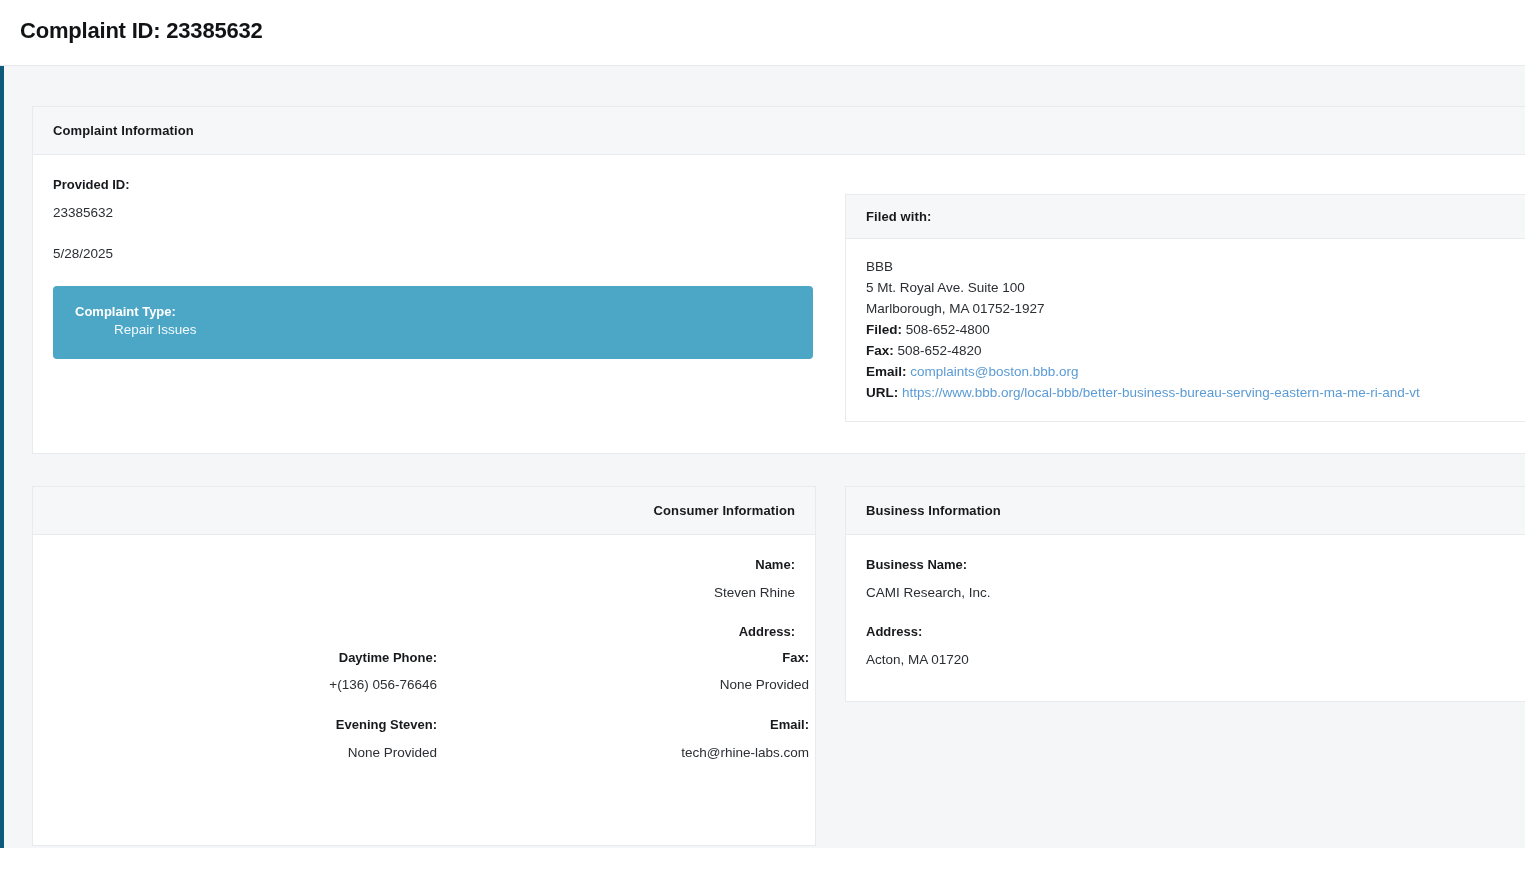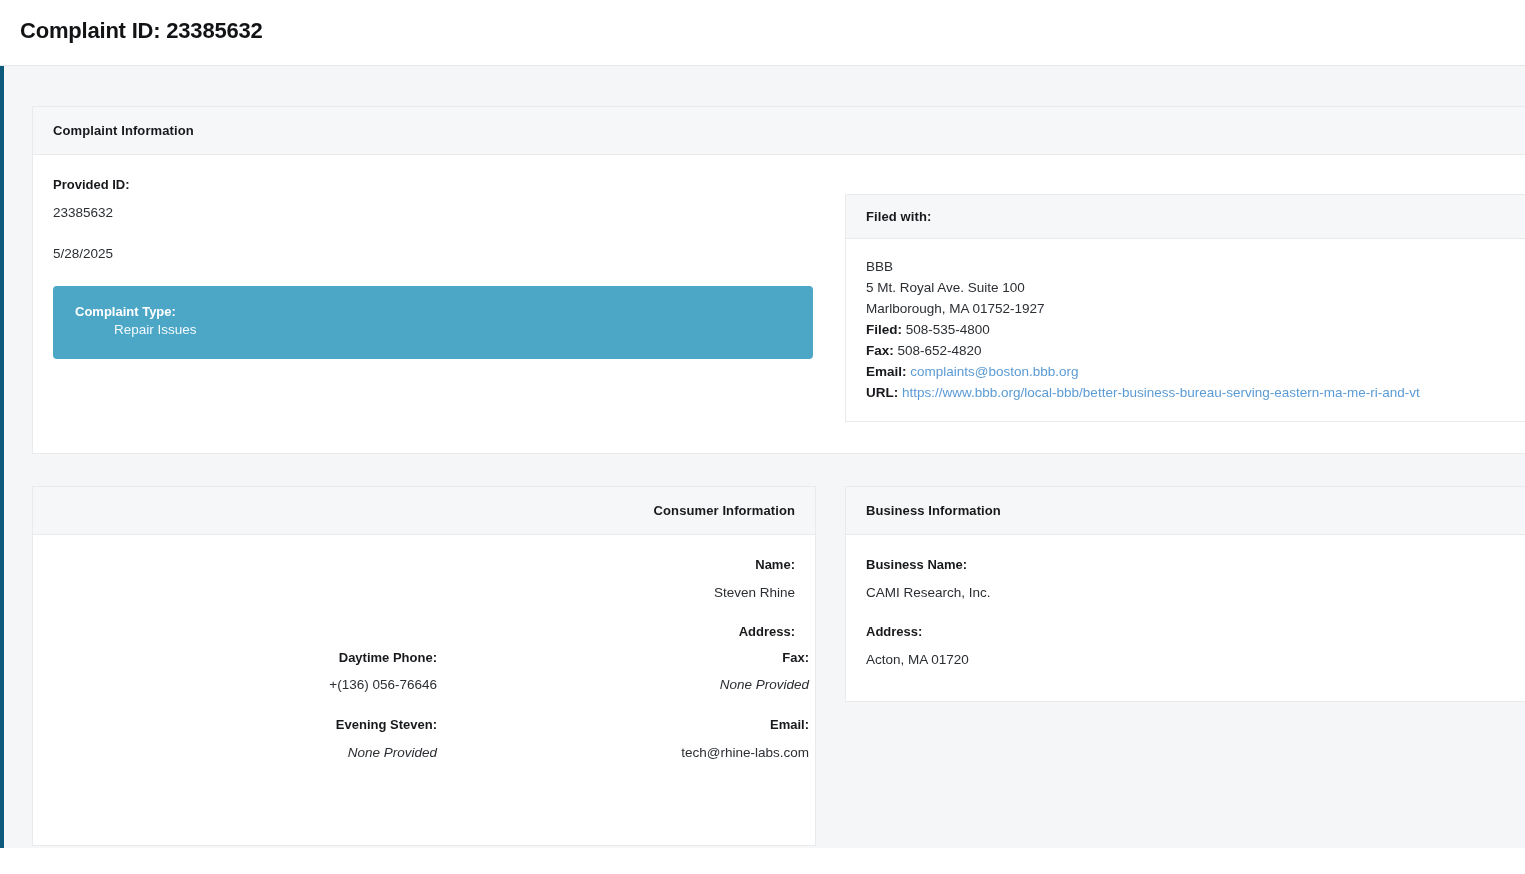--- a/index.html
+++ b/index.html
@@ -110,21 +110,20 @@
     line-height: 1.2;
   }
   .field-value {
     font-size: 13.5px;
     font-weight: normal;
     color: #2b2f33;
     line-height: 1.45;
     margin: 0 0 22px 0;
   }
   .field-value.none {
-    font-style: italic;
     color: #2b2f33;
   }
   .field-value.multiline { white-space: pre-line; }
 
   
   .complaint-left {
     position: absolute;
     left: 20px;
     top: 22px;
     width: 790px;
@@ -240,21 +239,21 @@
 
     <div class="card" id="filed-with-card">
       <div class="card-header">
         <div class="card-header-title">Filed with:</div>
       </div>
       <div class="card-body">
         <div class="filed-lines">
           <div class="line">BBB</div>
           <div class="line">5 Mt. Royal Ave. Suite 100</div>
           <div class="line">Marlborough, MA 01752-1927</div>
-          <div class="line"><b>Filed:</b> <span>508-535-4800</span></div>
+          <div class="line"><b>Filed:</b> <span>508-652-4800</span></div>
           <div class="line"><b>Fax:</b> <span>508-652-4820</span></div>
           <div class="line"><b>Email:</b> <a class="link" href="#">complaints@boston.bbb.org</a></div>
           <div class="line"><b>URL:</b> <a class="link" href="#">https://www.bbb.org/local-bbb/better-business-bureau-serving-eastern-ma-me-ri-and-vt</a></div>
         </div>
       </div>
     </div>
 
     <div class="card" id="consumer-card">
       <div class="card-header">
         <div class="card-header-title">Consumer Information</div>

